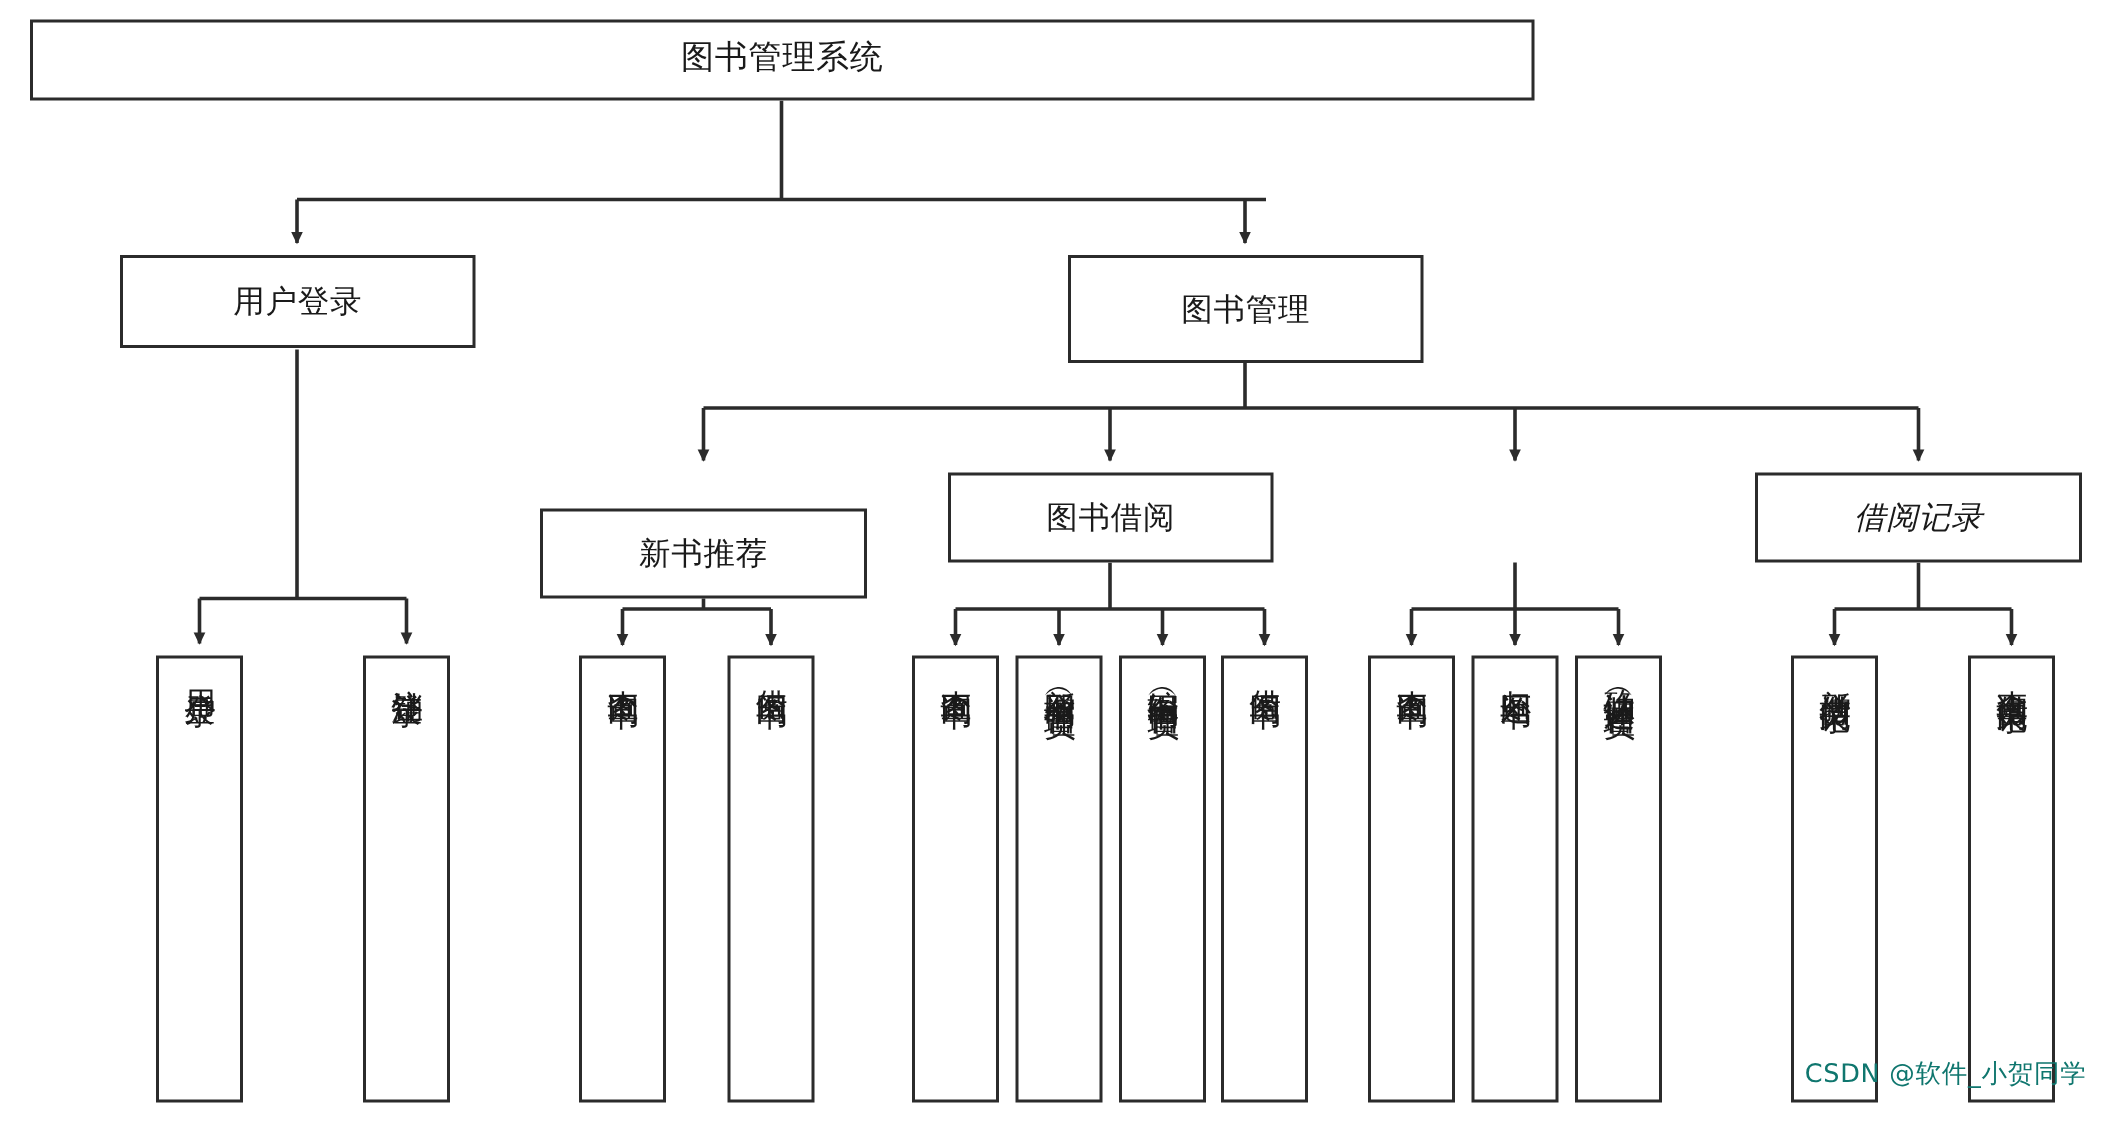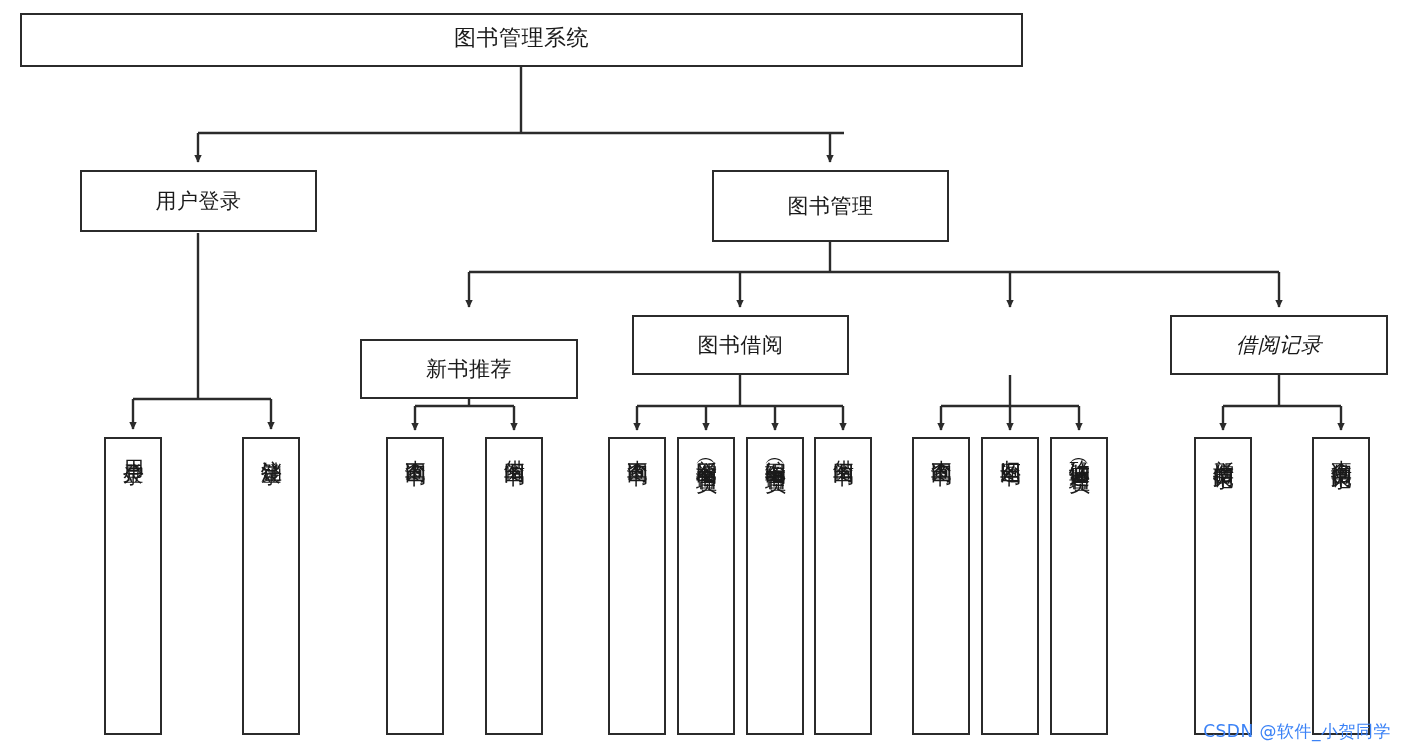--- a/index.html
+++ b/index.html
@@ -59,23 +59,23 @@
     line-height: 1;
     margin: 0 auto;
   }
   .node.root .node-label {
     font-size: 22px;
     font-family: Liberation Mono, monospace;
   }
   #watermark {
     position: absolute;
     right: 14px;
-    bottom: 4px;
+    bottom: 20px;
     font-size: 17px;
-    color: #3b82f6;
+    color: #0f766e;
     letter-spacing: 0.5px;
     white-space: nowrap;
     user-select: none;
   }
 </style>
 </head>
 <body>
 
 <div id="diagram-root">
 

